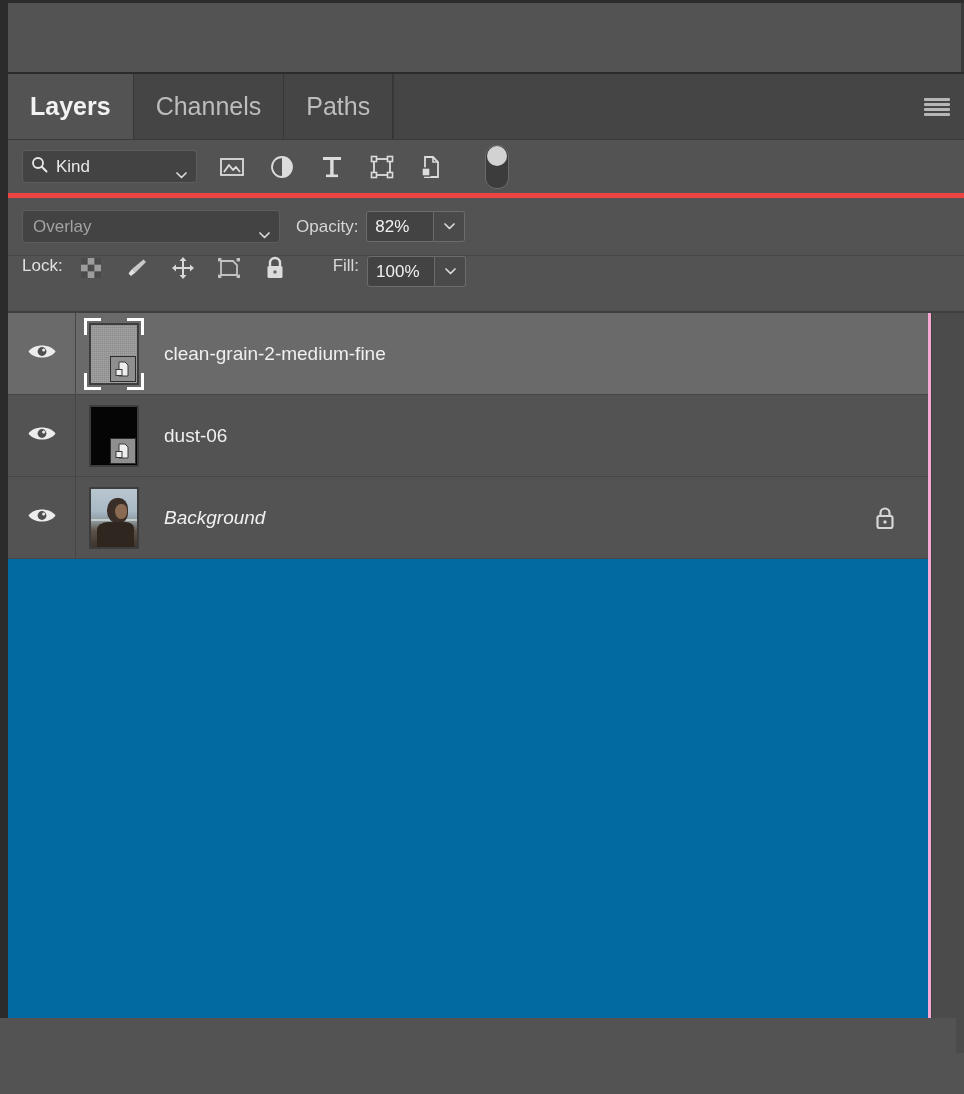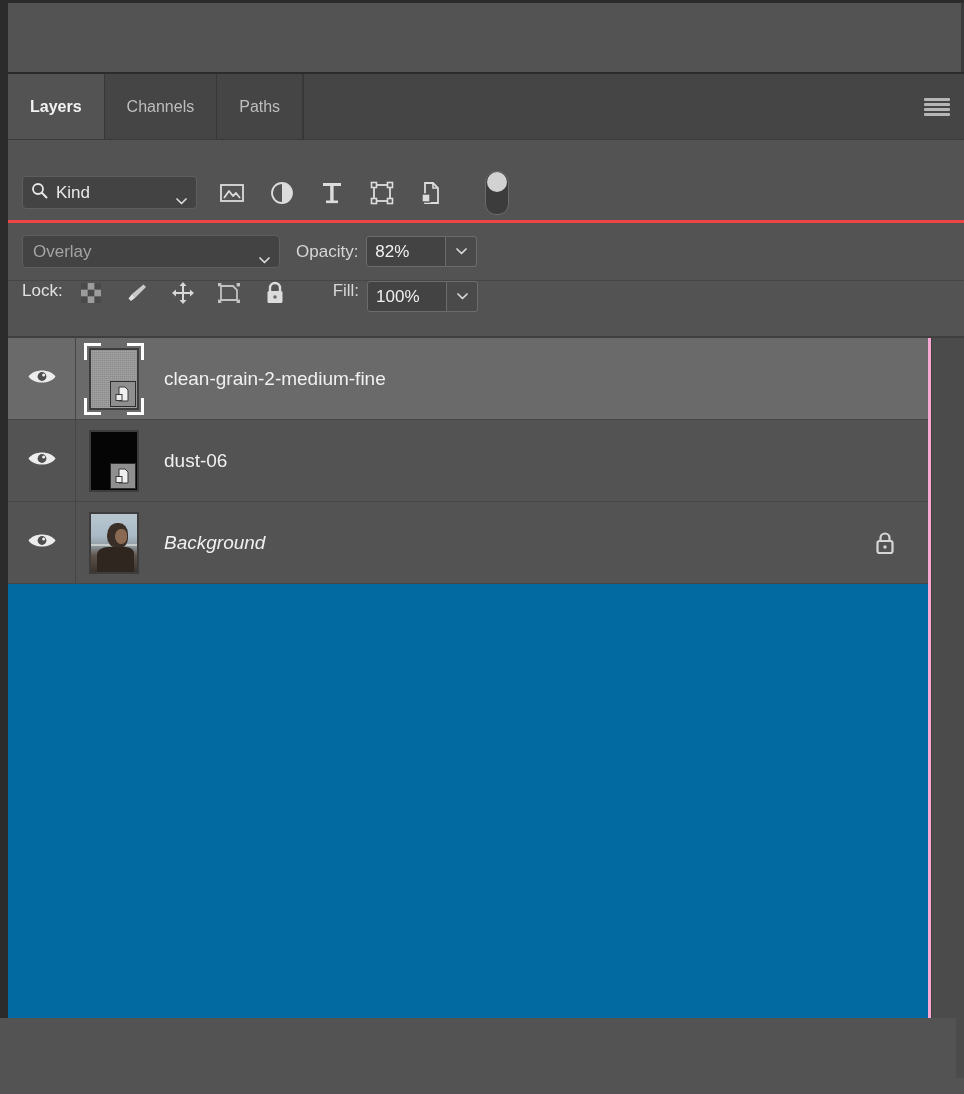--- a/index.html
+++ b/index.html
@@ -50,21 +50,21 @@
     background: #454545;
     display: flex;
     align-items: stretch;
     box-sizing: border-box;
     border-bottom: 1px solid #3a3a3a;
   }
   .tab {
     display: flex;
     align-items: center;
     padding: 16px 22px;
-    font-size: 16px;
+    font-size: 25px;
     color: #bdbdbd;
     background: #454545;
     box-sizing: border-box;
     border-right: 1px solid #373737;
     cursor: default;
     position: relative;
   }
   .tab.active {
     background: #535353;
     color: #f2f2f2;
@@ -96,22 +96,21 @@
   }
 
   
   .filter-row {
     height: 58px;
     display: flex;
     align-items: center;
     padding: 0 14px;
     box-sizing: border-box;
     background: #535353;
-    border-bottom: 3px solid #ef4444;
-    margin-top: 25px;
+    border-bottom: 5px solid #ef4444;
   }
   .kind-select {
     width: 175px;
     height: 33px;
     background: #434343;
     border: 1px solid #5e5e5e;
     border-radius: 4px;
     display: flex;
     align-items: center;
     padding: 0 8px;
@@ -195,21 +194,21 @@
     margin-left: 16px;
     margin-right: 8px;
     white-space: nowrap;
   }
   .numfield {
     display: flex;
     align-items: stretch;
     height: 31px;
   }
   .numfield .val {
-    width: 80px;
+    width: 68px;
     background: #434343;
     border: 1px solid #6c6c6c;
     border-radius: 3px 0 0 3px;
     color: #f0f0f0;
     font-size: 17px;
     display: flex;
     align-items: center;
     padding-left: 8px;
     box-sizing: border-box;
     cursor: text;

